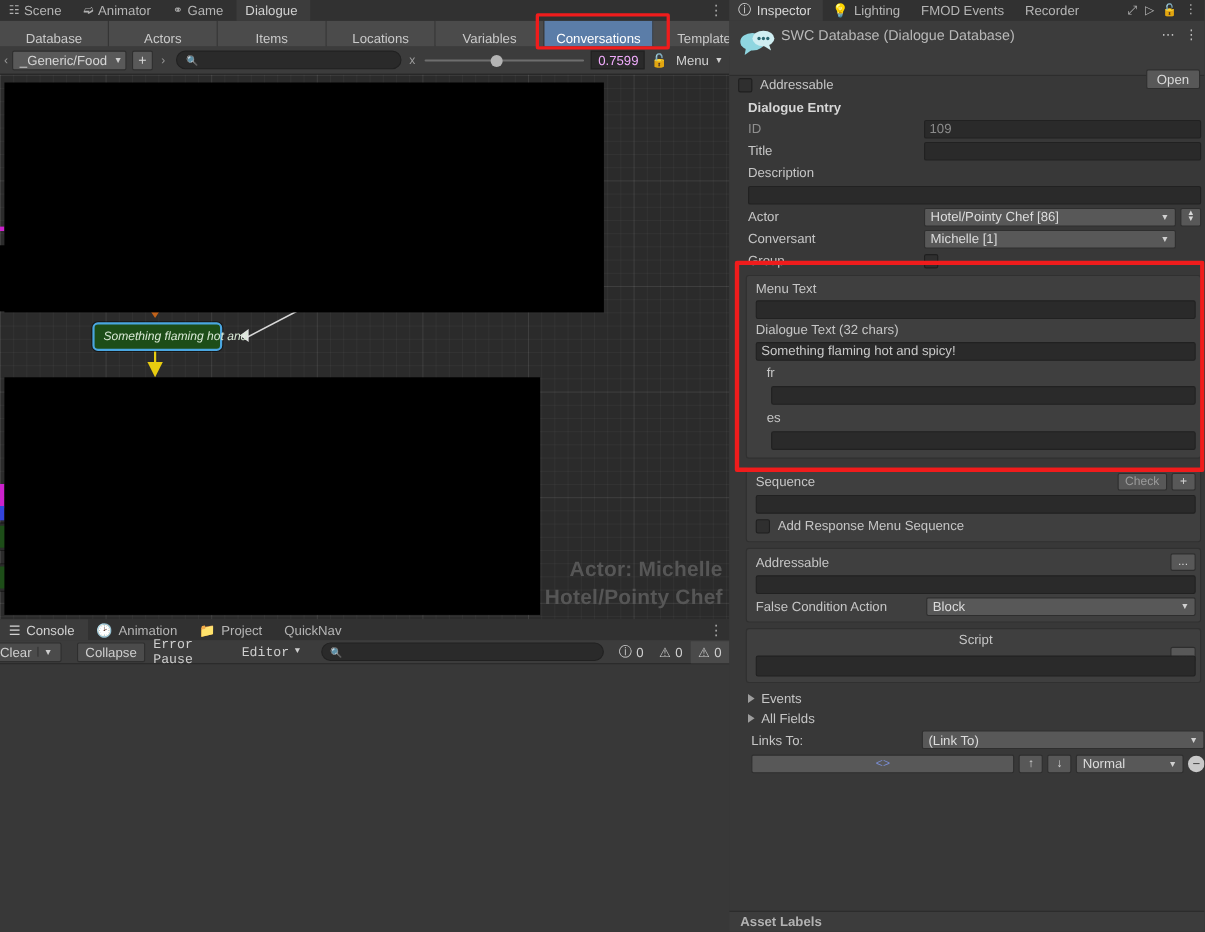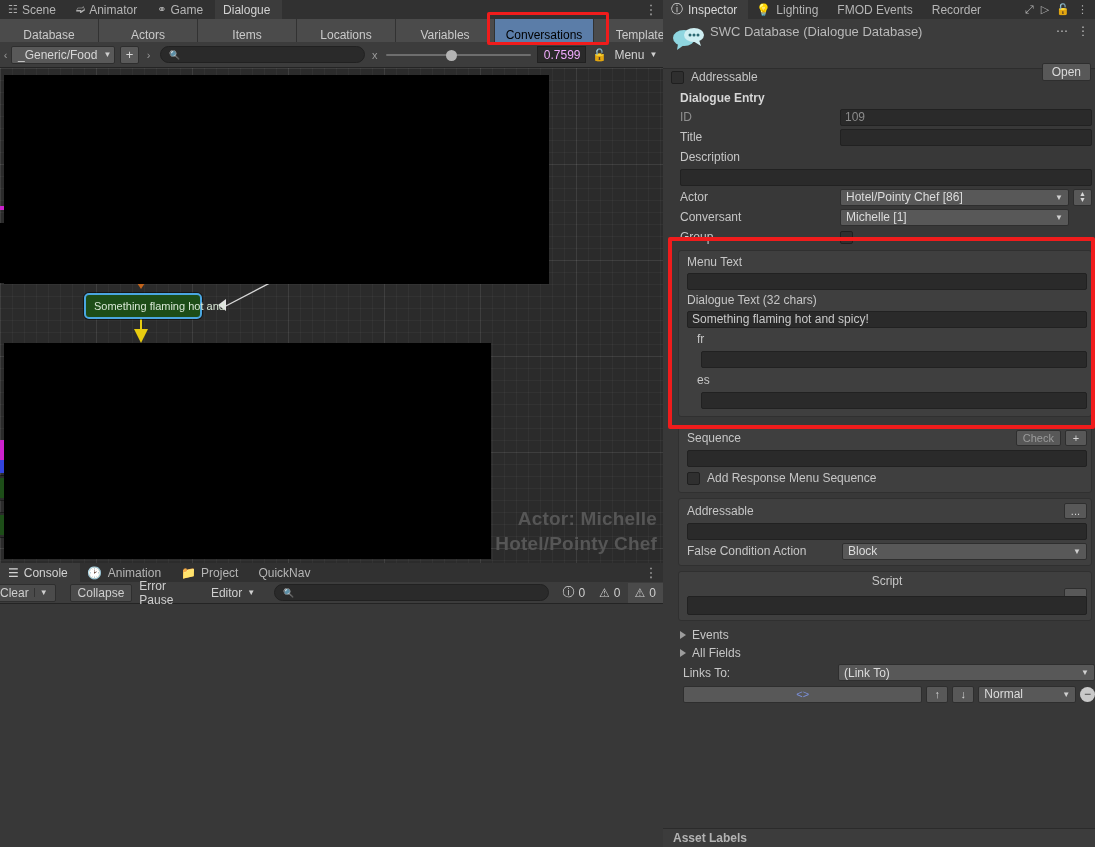--- a/index.html
+++ b/index.html
@@ -38,21 +38,21 @@
   .db-tabs {
     position:absolute; left:0; top:19px; width:663px; height:23px;
     background:#3c3c3c; display:flex; align-items:stretch;
     border-bottom:1px solid #242424;
   }
   .db-tab {
     flex:0 0 auto; width:99px; display:flex; align-items:center; justify-content:center;
     font-size:12px; color:#cacaca; background:#4b4b4b;
     border-right:1px solid #323232; height:32px;
   }
-  .db-tab.sel { background:#5b7da8; color:#000000; }
+  .db-tab.sel { background:#5b7da8; color:#ffffff; }
 
   
   .hl-conv {
     position:absolute; left:487px; top:12px; width:122px; height:33px;
     border:3px solid #f01c1c; border-radius:2px; pointer-events:none; z-index:40;
   }
 
   
   .dlg-toolbar {
     position:absolute; left:0; top:42px; width:663px; height:26px;
@@ -125,21 +125,21 @@
   .bot-tab.active { background:#3c3c3c; color:#d2d2d2; }
   .console-bar {
     position:absolute; left:0; top:582px; width:663px; height:22px;
     background:#3c3c3c; display:flex; align-items:center;
     border-bottom:1px solid #242424;
   }
   .cbtn {
     height:18px; background:#4b4b4b; border:1px solid #2e2e2e; border-radius:2px;
     display:flex; align-items:center; padding:0 7px; color:#cfcfcf; font-size:12px; gap:5px;
   }
-  .cbtn.flat { background:transparent; border:0; }
+  .cbtn.flat { background:transparent; border:0;font-family:Liberation Mono, monospace; }
   .csearch {
     height:17px; background:#2a2a2a; border:1px solid #212121; border-radius:9px;
     display:flex; align-items:center; padding:0 8px; gap:4px; margin-left:12px; width:304px;
   }
   .csearch input { background:transparent;border:0;outline:0;color:#c8c8c8;font-size:11px;width:100%;font-family:"Liberation Sans",sans-serif;}
   .cnt { display:flex; align-items:center; gap:4px; height:20px; padding:0 7px; color:#cfcfcf; font-size:12px; }
   .cnt.alt { background:#4a4a4a; }
   .console-body { position:absolute; left:0; top:604px; width:663px; height:243px; background:#383838; }
 
   
@@ -310,21 +310,21 @@
       <svg width="663" height="495" style="position:absolute;left:0;top:0;">
         <line x1="222" y1="240" x2="337" y2="180" stroke="#d8d8d8" stroke-width="1.4"></line>
       </svg>
       <div class="tri" style="left:210px; top:231px; border-left:8px solid transparent; border-right:8px solid #e4e4e4; border-bottom:6px solid transparent; border-top:6px solid transparent;"></div>
 
       <div class="tri" style="left:135px; top:212px; border-left:6px solid transparent; border-right:6px solid transparent; border-top:9px solid #c2631b;"></div>
 
       <div class="tri" style="left:134px; top:261px; border-left:7px solid transparent; border-right:7px solid transparent; border-top:14px solid #e8cc10;"></div>
       <div class="edge" style="left:140px; top:251px; width:2px; height:14px; background:#e8cc10;"></div>
 
-      <div class="node" style="left:84px; top:225px; width:118px; height:26px;">
+      <div class="node" style="left:84px; top:225px; width:118px; height:26px;font-style:italic;">
         <span>Something flaming hot and</span>
       </div>
 
       <div class="node" style="left:-14px; top:408px; width:24px; height:24px; border-color:#2b2b2b; font-size:9px; padding:0 2px;"></div>
       <div class="node" style="left:-14px; top:445px; width:24px; height:24px; border-color:#2b2b2b; font-size:9px; padding:0 2px;"></div>
       <div class="edge" style="left:0px; top:372px; width:4px; height:22px; background:#cc22cc;"></div>
       <div class="edge" style="left:0px; top:392px; width:4px; height:13px; background:#3344dd;"></div>
 
       <div class="watermark" style="top:438px;">
         <div>Actor: Michelle</div>

